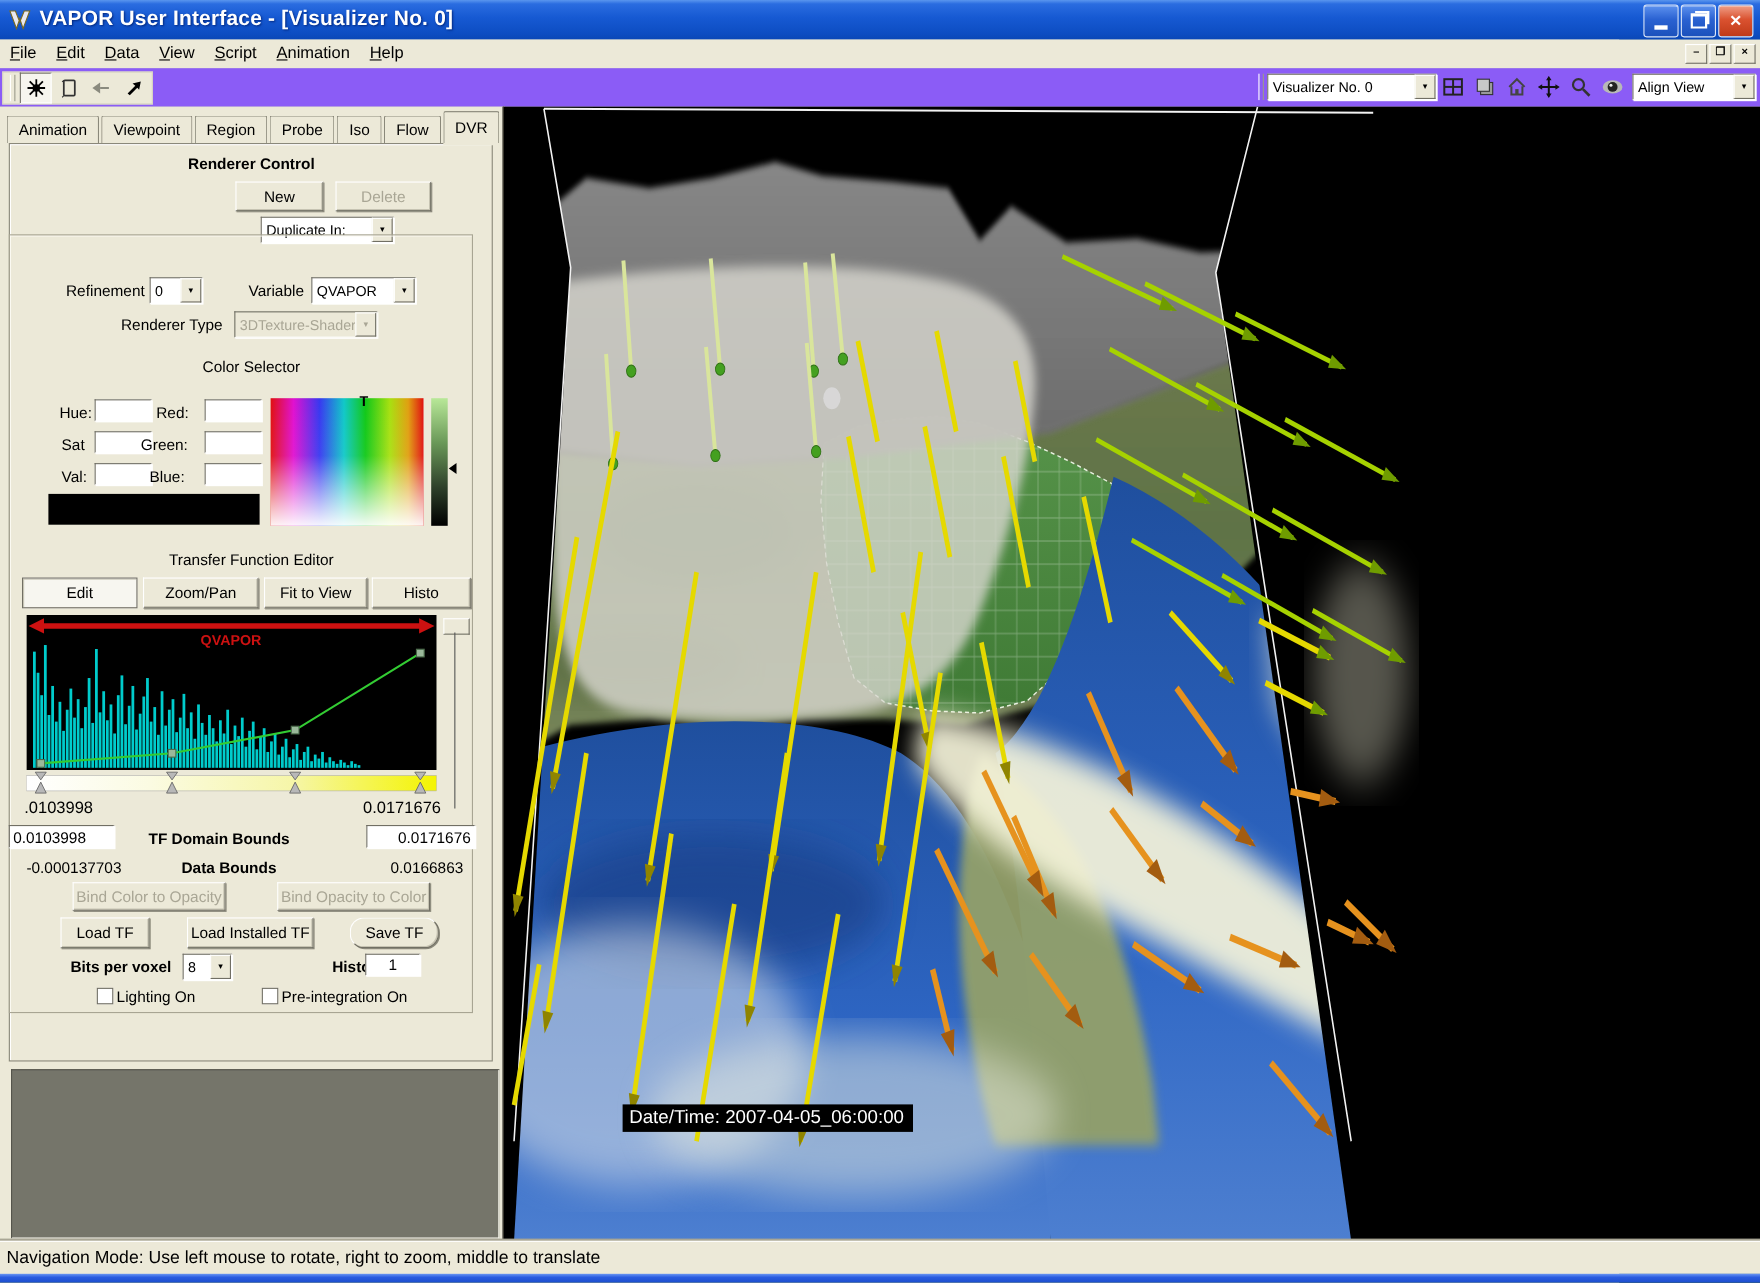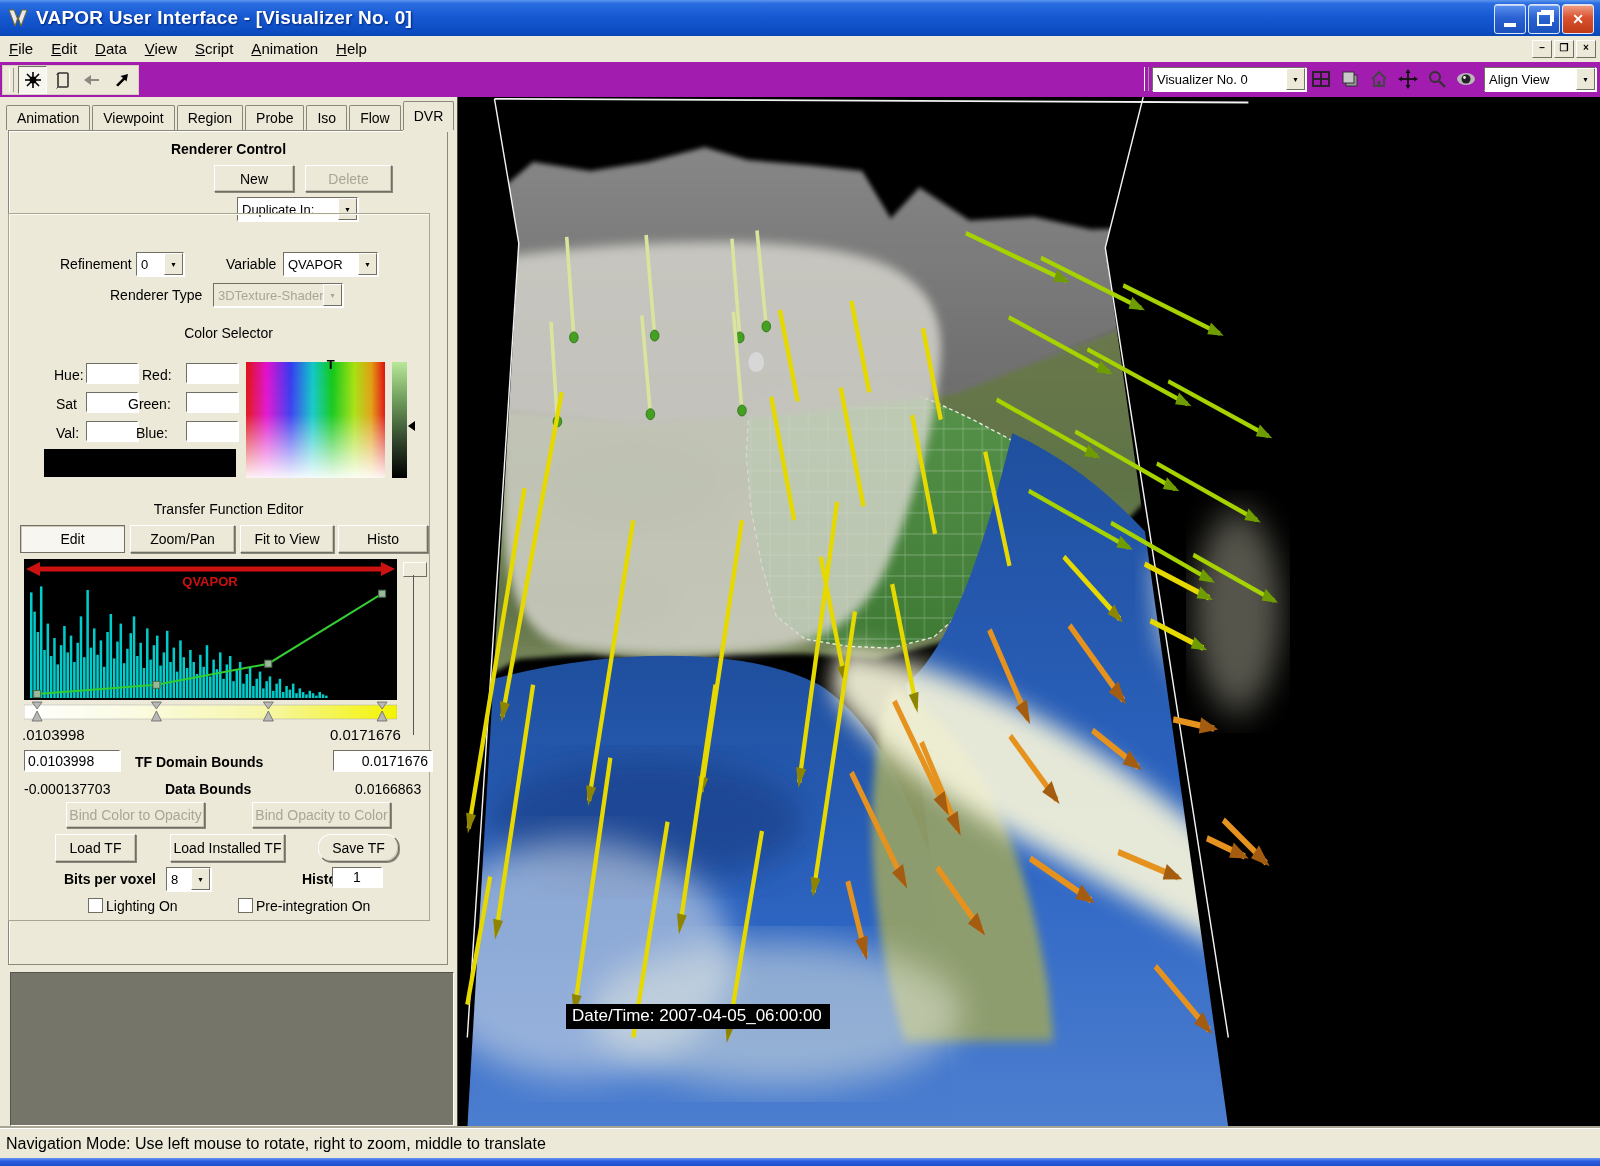--- a/index.html
+++ b/index.html
@@ -23,21 +23,21 @@
   
   .menubar{position:absolute;left:0;top:36px;width:1600px;height:26px;background:#ece9d8;
     display:flex;align-items:center;border-bottom:1px solid #d8d4c0;}
   .menu-item{padding:3px 9px;font-size:15px;color:#000;cursor:default;}
   .menu-item u{text-decoration:underline;}
   .mdi-btns{position:absolute;right:4px;top:4px;display:flex;gap:2px;}
   .mdi-btn{width:18px;height:16px;background:#ece9d8;border:1px solid #716f64;border-top-color:#fff;border-left-color:#fff;
     font-size:10px;line-height:13px;text-align:center;font-weight:bold;color:#000;}
 
   
-  .toolbar{position:absolute;left:0;top:62px;width:1600px;height:35px;background:#a21caf;border-bottom:1px solid #cfccb8;}
+  .toolbar{position:absolute;left:0;top:62px;width:1600px;height:35px;background:#8b5cf6;border-bottom:1px solid #cfccb8;}
   .grip{display:inline-block;width:3px;height:24px;border-left:1px solid #fff;border-right:1px solid #9c9a8c;margin:0 3px;}
   .tool-left{position:absolute;left:2px;top:3px;display:flex;align-items:center;height:28px;
     border:1px solid #d6d2c0;padding:0 3px;background:#ece9d8;}
   .tool-btn{width:27px;height:26px;display:flex;align-items:center;justify-content:center;margin:0 1px;color:#111;}
   .tool-btn.pressed{background:#f6f5ee;border:1px solid #716f64;border-bottom-color:#fff;border-right-color:#fff;}
   .tool-right{position:absolute;right:4px;top:3px;display:flex;align-items:center;height:28px;}
   .combo{display:flex;height:22px;background:#fff;border:1px solid #716f64;border-bottom-color:#fff;border-right-color:#fff;
     box-shadow:1px 1px 0 #fff;align-items:center;}
   .combo .ctext{flex:1;font-size:13px;padding:0 4px;white-space:nowrap;overflow:hidden;color:#000;}
   .combo .cbtn{width:17px;height:20px;background:#ece9d8;border:1px solid #fff;border-bottom-color:#716f64;border-right-color:#716f64;
@@ -410,21 +410,21 @@
           <path d="M239.315,143 L249.315,143 L244.315,150 Z M239.315,162 L249.315,162 L244.315,152 Z" fill="#b8b8b8" stroke="#666" stroke-width="0.8"></path>
           <path d="M353.08,143 L363.08,143 L358.08,150 Z M353.08,162 L363.08,162 L358.08,152 Z" fill="#b8b8b8" stroke="#666" stroke-width="0.8"></path>
         </svg>
     </div>
     <div class="vslider-handle"></div>
     <div class="vslider-track"></div>
 
     <div class="hist-val" style="left:22px;top:629px;">.0103998</div>
     <div class="hist-val" style="left:330px;top:629px;">0.0171676</div>
 
-    <input class="field" style="left: 24px; top: 653px; width: 88px; height: 17px;" value="0.0103998">
+    <input class="field" style="left: 8px; top: 653px; width: 88px; height: 17px;" value="0.0103998">
     <div class="lbl" style="left:135px;top:657px;font-weight:bold;font-size:14px;">TF Domain Bounds</div>
     <input class="field" style="left: 333px; top: 653px; width: 91px; height: 17px; text-align: right;" value="0.0171676">
 
     <div class="lbl" style="left:24px;top:684px;">-0.000137703</div>
     <div class="lbl" style="left:165px;top:684px;font-weight:bold;">Data Bounds</div>
     <div class="lbl" style="left:355px;top:684px;">0.0166863</div>
 
     <div class="btn disabled" style="left:66px;top:705px;width:137px;height:24px;">Bind Color to Opacity</div>
     <div class="btn disabled" style="left:252px;top:705px;width:137px;height:24px;">Bind Opacity to Color</div>
 

